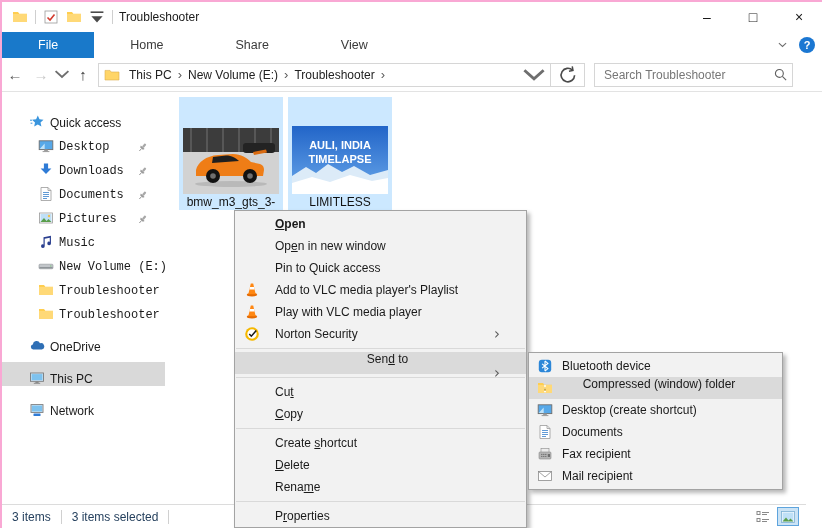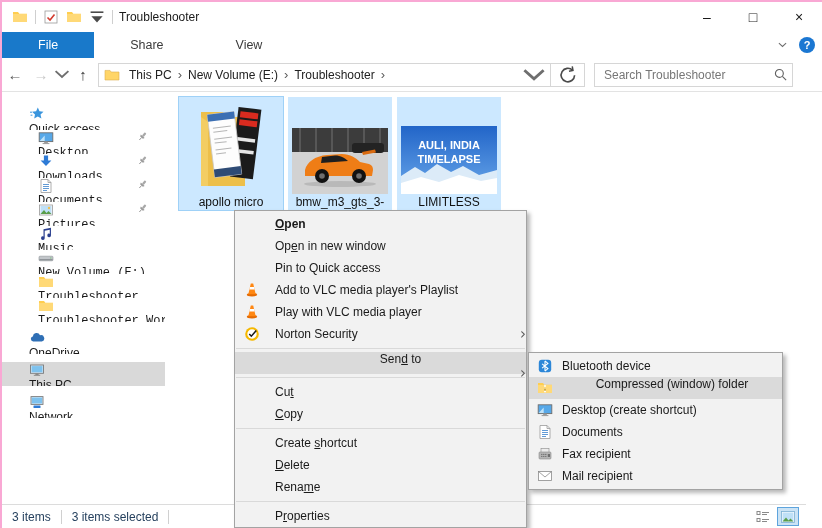--- a/index.html
+++ b/index.html
@@ -39,21 +39,21 @@
   .addr-vsep{width:1px;height:100%;background:#d6d6d6;}
   .searchbox{margin-left:9px;width:199px;height:24px;border:1px solid #d6d6d6;display:flex;align-items:center;
     padding:0 4px 0 7px;box-sizing:border-box;background:#fff;}
   .searchbox input{border:none;outline:none;flex:1;font:12px "Liberation Sans",sans-serif;color:#444;background:transparent;}
   .searchbox input::placeholder{color:#767676;}
   .searchbox .icon{width:15px;height:15px;}
 
   
   .content{display:flex;height:414px;}
   .sidebar{width:163px;padding-top:14px;box-sizing:border-box;flex:none;}
-  .side-item{height:24px;display:flex;align-items:flex-start;position:relative;white-space:nowrap;overflow:hidden;flex-direction:column;}
+  .side-item{height:24px;display:flex;align-items:flex-end;position:relative;white-space:nowrap;overflow:hidden;}
   .side-item.lv0{padding-left:27px;}
   .side-item.lv1{padding-left:36px;font-family:Liberation Mono, monospace;}
   .side-item.selected{background:#d9d9d9;}
   .side-item .icon{width:16px;height:16px;margin-right:5px;flex:none;}
   .side-item .pin{position:absolute;right:11px;width:13px;height:13px;}
   .side-gap{height:8px;}
   .main{flex:1;padding:5px 0 0 14px;display:flex;align-items:flex-start;}
   .tile{width:104px;margin-right:5px;background:#cce8ff;text-align:center;box-sizing:border-box;padding-top:1px;}
   .tile.focused{outline:1px solid #9fd1f7;}
   .thumb{height:96px;display:flex;align-items:flex-end;justify-content:center;}
@@ -67,21 +67,21 @@
   .view-btns{margin-left:auto;margin-right:7px;display:flex;gap:3px;align-items:center;}
   .view-btn{width:22px;height:19px;display:flex;align-items:center;justify-content:center;box-sizing:border-box;}
   .view-btn.active{background:#cbe3f5;border:1px solid #5ea4dd;}
   .view-btn .icon{width:16px;height:16px;}
 
   
   .menu{position:absolute;background:#f2f2f2;border:1px solid #a3a3a3;box-shadow:3px 3px 4px rgba(0,0,0,.28);
     box-sizing:border-box;padding:2px 0;}
   #context-menu{left:232px;top:208px;width:293px;height:318px;z-index:10;}
   #sendto-menu{left:526px;top:350px;width:255px;z-index:11;}
-  .menu-item{height:22px;display:flex;align-items:center;position:relative;padding-right:0;cursor:default;}
+  .menu-item{height:22px;display:flex;align-items:center;position:relative;padding-right:26px;cursor:default;}
   .menu-item.hl{background:#dadada;flex-direction:column;}
   .menu-item .mi-icon{position:absolute;left:9px;width:16px;height:16px;top:3px;}
   #sendto-menu .mi-icon{left:8px;}
   .menu-item .mi-label{padding-left:40px;white-space:nowrap;}
   #sendto-menu .mi-label{padding-left:33px;}
   .menu-item.bold .mi-label{font-weight:bold;}
   .menu-item .arrow{margin-left:auto;color:#5a5a5a;font-size:15px;line-height:1;font-family:"DejaVu Sans",sans-serif;}
   .menu-sep{height:1px;background:#d9d9d9;margin:3px 1px;}
   .ul{text-decoration:underline;}
   .icon svg{width:100%;height:100%;display:block;}
@@ -124,20 +124,21 @@
     <span class="win-title">Troubleshooter</span>
     <div class="win-controls">
       <div class="win-btn">–</div>
       <div class="win-btn">□</div>
       <div class="win-btn">×</div>
     </div>
   </div>
 
   <div class="tabrow" id="tabrow">
       <div class="tab active">File</div>
+      <div class="tab">Home</div>
       <div class="tab">Share</div>
       <div class="tab">View</div>
     <div class="tabrow-right">
       <span class="icon" id="ribbon-chevron">
           <svg viewBox="0 0 10 6" width="9" height="6" fill="none" stroke="#6e6e6e" stroke-width="1.2">
             <path d="M1 1l4 3.6L9 1"></path>
           </svg>
         </span>
       <span class="help-circle">?</span>
     </div>
@@ -352,44 +353,20 @@
               <rect x="2" y="2.6" width="12" height="7.8" fill="#cfe6f8" stroke="#7a7a7a" stroke-width=".9"></rect>
               <rect x="3" y="3.6" width="10" height="5.8" fill="#7ec2ee"></rect>
               <rect x="4.5" y="11.4" width="7" height="2.6" rx=".5" fill="#2e7bd6"></rect>
             </svg>
           </span>
           <span>Network</span>
 
    </div>
       </div>
     <div class="main" id="files">
-        <div class="tile focused">
-    <div class="thumb">
-            <svg viewBox="0 0 84 94" width="84" height="94" preserveAspectRatio="none">
- <path d="M12 12h22l5 5h17v69H12z" fill="#edbf4a"></path>
- <g transform="rotate(7 56 45)">
-                <rect x="45" y="8" width="23" height="70" fill="#1b1b1b"></rect>
-  <rect x="47.5" y="12" width="18" height="6" fill="#d92b1f"></rect>
-                <rect x="47.5" y="20" width="18" height="6" fill="#d92b1f"></rect>
-  <rect x="47.5" y="38" width="18" height="3.5" fill="#e6e6e6"></rect>
-                <rect x="47.5" y="50" width="18" height="3.5" fill="#e6e6e6"></rect>
-              </g>
- <g transform="rotate(-7 35 45)">
-                <rect x="22" y="13" width="27" height="63" fill="#fdfdfd" stroke="#c9c9c9" stroke-width=".8"></rect>
-  <rect x="22" y="13" width="27" height="7" fill="#3b6fb3"></rect>
-  <g stroke="#b5b5b5" stroke-width="1">
-                  <path d="M26 27h18M26 31h14M26 38h18M26 42h12M26 49h16M26 53h10"></path>
-                </g>
-  <rect x="22" y="68" width="27" height="8" fill="#2e4b75"></rect>
-              </g>
- <path d="M12 86V17l7 5v64z" fill="#f3cd63"></path>
-            </svg>
-          </div>
-    <div class="tile-label">apollo micro</div>
-  </div>
         <div class="tile">
     <div class="thumb">
             <svg viewBox="0 0 96 66" width="96" height="66">
  <rect width="96" height="66" fill="#d8d8d8"></rect>
               <rect width="96" height="24" fill="#3c3c3c"></rect>
  <g stroke="#575757" stroke-width="2">
                 <path d="M8 0v24M24 0v24M40 0v24M56 0v24M72 0v24M88 0v24"></path>
               </g>
  <rect y="24" width="96" height="42" fill="#d2d2d2"></rect>
  <rect x="60" y="15" width="32" height="10" rx="3" fill="#232323"></rect>

